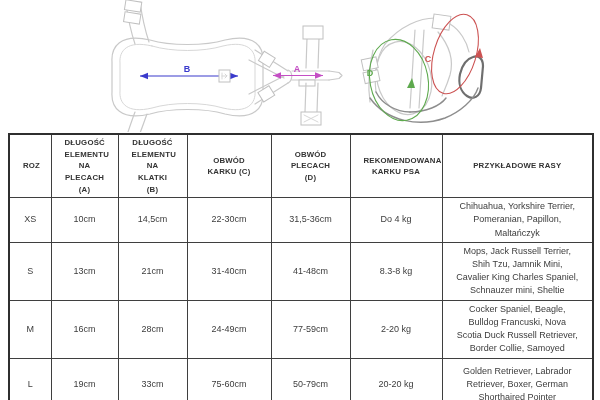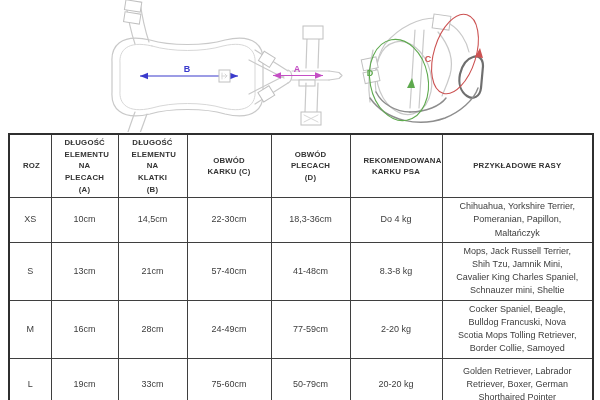--- a/index.html
+++ b/index.html
@@ -200,41 +200,41 @@
         <th>REKOMENDOWANA KARKU PSA</th>
         <th>PRZYKŁADOWE RASY</th>
       </tr>
     </thead>
     <tbody>
       <tr class="row-xs">
         <td>XS</td>
         <td>10cm</td>
         <td>14,5cm</td>
         <td>22-30cm</td>
-        <td>18,3-36cm</td>
+        <td>31,5-36cm</td>
         <td>Do 4 kg</td>
         <td class="breeds-cell">Chihuahua, Yorkshire Terrier, Pomeranian, Papillon, Maltańczyk</td>
       </tr>
       <tr class="row-s">
         <td>S</td>
         <td>13cm</td>
         <td>21cm</td>
-        <td>57-40cm</td>
+        <td>31-40cm</td>
         <td>41-48cm</td>
         <td>8.3-8 kg</td>
         <td class="breeds-cell">Mops, Jack Russell Terrier, Shih Tzu, Jamnik Mini, Cavalier King Charles Spaniel, Schnauzer mini, Sheltie</td>
       </tr>
       <tr class="row-m">
         <td>M</td>
         <td>16cm</td>
         <td>28cm</td>
         <td>24-49cm</td>
         <td>77-59cm</td>
         <td>2-20 kg</td>
-        <td class="breeds-cell">Cocker Spaniel, Beagle, Bulldog Francuski, Nova Scotia Mops Tolling Retriever, Border Collie, Samoyed</td>
+        <td class="breeds-cell">Cocker Spaniel, Beagle, Bulldog Francuski, Nova Scotia Duck Russell Retriever, Border Collie, Samoyed</td>
       </tr>
       <tr class="row-l">
         <td>L</td>
         <td>19cm</td>
         <td>33cm</td>
         <td>75-60cm</td>
         <td>50-79cm</td>
         <td>20-20 kg</td>
         <td class="breeds-cell">Golden Retriever, Labrador Retriever, Boxer, German Shorthaired Pointer</td>
       </tr>

